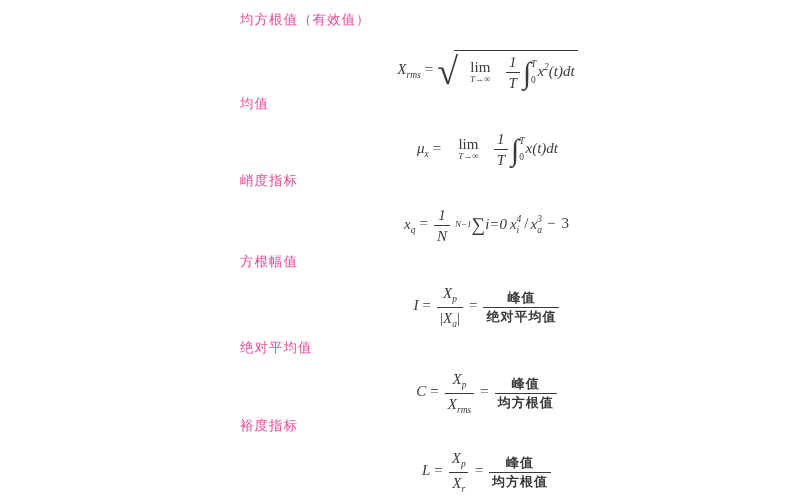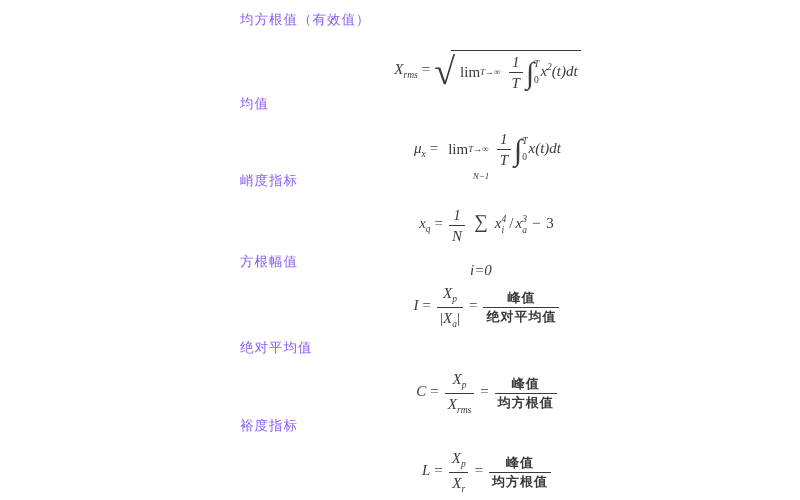--- a/index.html
+++ b/index.html
@@ -3,21 +3,21 @@
 <meta charset="utf-8">
 <style>
   html, body { margin:0; padding:0; }
   body {
     width:800px; height:500px; background:#ffffff; overflow:hidden;
     font-family:"Liberation Sans", sans-serif;
   }
   .content { margin-left:240px; width:495px; padding-top:12px; }
 
   .label {
-    font-size:13.5px; line-height:16px; height:16px; color:#8b5cf6;
+    font-size:13.5px; line-height:16px; height:16px; color:#ec4899;
     letter-spacing:1px; font-family:Liberation Serif, serif;
   }
 
   .frow { display:flex; align-items:center; justify-content:center; }
   .fx {
     display:inline-block; white-space:nowrap;
     font-family:"Liberation Serif", serif; font-style:italic;
     font-size:15px; color:#3a3a3a;
   }
   .f1 { margin-top:21px; height:44px; }
@@ -35,31 +35,31 @@
   .v { font-style:italic; }
   .sb { font-size:9.5px; vertical-align:-4px; font-style:italic; letter-spacing:0; }
   .sp { font-size:9.5px; vertical-align:6px; font-style:italic; }
   .op { font-style:normal; margin:0 4px; }
   .opn { font-style:normal; margin:0 2px; }
 
   .frac { display:inline-flex; flex-direction:column; align-items:center; vertical-align:middle; margin:0 2px; }
   .frac .num { line-height:1.2; padding:0 3px 1px 3px; }
   .frac .den { line-height:1.2; padding:1px 3px 0 3px; border-top:1px solid #3a3a3a; }
 
-  .stack { display:inline-flex; flex-direction:row; align-items:center; vertical-align:middle; margin:0 6px; }
+  .stack { display:inline-flex; flex-direction:column; align-items:center; vertical-align:middle; margin:0 13px; }
   .ltop { font-style:normal; line-height:1; }
   .lund { font-size:9px; line-height:1.1; font-style:italic; }
 
   .intg { display:inline-flex; align-items:center; vertical-align:middle; margin:0 1px; }
   .isign { font-size:30px; font-style:normal; line-height:0.9; }
   .ilims { display:inline-flex; flex-direction:column; justify-content:space-between; height:30px; box-sizing:border-box; padding:2px 0; font-size:9.5px; }
   .iup { font-style:italic; line-height:1; }
   .ilo { font-style:normal; line-height:1; }
 
-  .sumg { display:inline-flex; flex-direction:column; align-items:center; vertical-align:middle; margin:0 3px;gap:32px; }
+  .sumg { display:inline-flex; flex-direction:row; align-items:center; vertical-align:middle; margin:0 3px; }
   .sumtop { font-size:9px; font-style:italic; line-height:1; }
   .sumsign { font-size:19px; font-style:normal; line-height:0.95; }
   .sumbot { font-size:15px; font-style:italic; line-height:1; }
 
   .supsub { display:inline-flex; flex-direction:column; vertical-align:middle; font-size:9.5px; line-height:1.2; text-align:left; margin:0 1px 0 0; font-style:italic; }
 
   .sqrt { display:inline-flex; align-items:center; vertical-align:middle; }
   .sqsign { font-size:38px; font-style:normal; line-height:1; margin-right:-4px; }
   .radicand { display:inline-block; border-top:1.5px solid #3a3a3a; padding:2px 3px 0 3px; }
 

